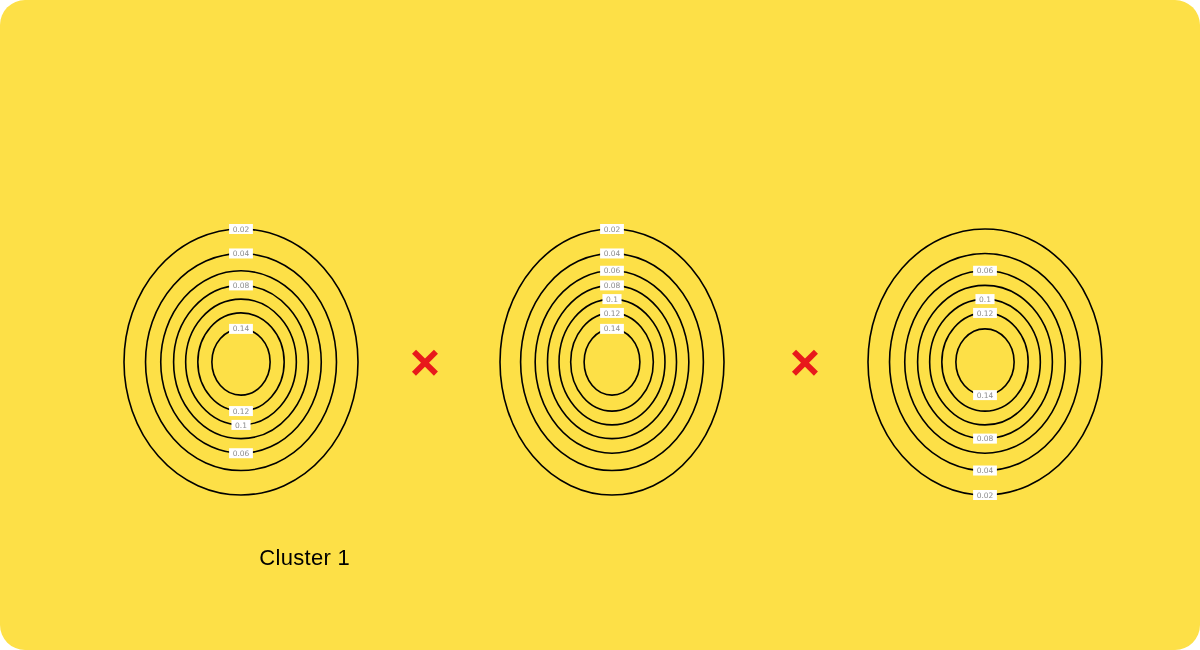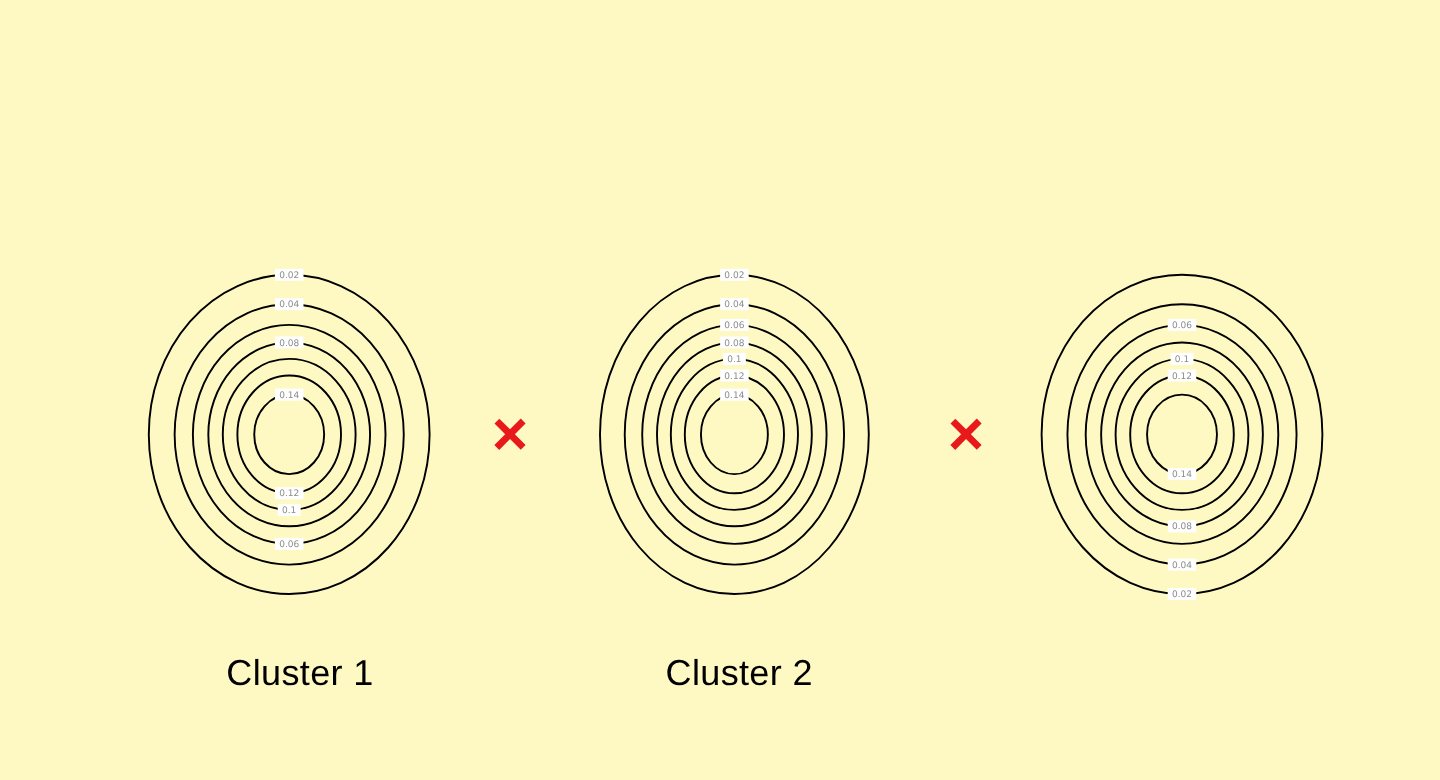--- a/index.html
+++ b/index.html
@@ -5,41 +5,42 @@
   html, body {
     margin: 0;
     padding: 0;
     background: #ffffff;
     font-family: "Liberation Sans", sans-serif;
   }
   .canvas {
     position: relative;
     width: 1200px;
     height: 650px;
-    background: #fef9c3;
+    background: #fde047;
     overflow: hidden;
+    border-radius: 25px;
   }
   .contour-svg {
     position: absolute;
     top: 217px;
   }
   .svg-c1 { left: 111px; }
   .svg-c2 { left: 482px; }
   .svg-c3 { left: 855px; }
   .clabel {
     font-family: "DejaVu Sans", sans-serif;
     font-size: 7.5px;
     fill: #8c8c8c;
   }
   .cluster-label {
     position: absolute;
     top: 545px;
     width: 200px;
-    text-align: center;
-    font-size: 30px;
+    text-align: right;
+    font-size: 22px;
     color: #000000;
     letter-spacing: 0.3px;
   }
   .lbl-c1 { left: 150px; }
   .lbl-c2 { left: 516px; }
   .lbl-c3 { left: 892px; }
   .operator {
     position: absolute;
     top: 364px;
     transform: translate(-50%, -54%);
@@ -126,16 +127,15 @@
       <text x="130" y="256.128" text-anchor="middle" class="clabel" fill="#8c8c8c">0.04</text>
       <text x="130" y="56.36199999999999" text-anchor="middle" class="clabel" fill="#8c8c8c">0.06</text>
       <text x="130" y="224.208" text-anchor="middle" class="clabel" fill="#8c8c8c">0.08</text>
       <text x="130" y="84.691" text-anchor="middle" class="clabel" fill="#8c8c8c">0.1</text>
       <text x="130" y="98.523" text-anchor="middle" class="clabel" fill="#8c8c8c">0.12</text>
       <text x="130" y="180.71699999999998" text-anchor="middle" class="clabel" fill="#8c8c8c">0.14</text>
     </svg>
 
   <div class="cluster-label lbl-c1" style="color: rgb(0, 0, 0);">Cluster 1</div>
 
-  <div class="cluster-label lbl-c2" style="color: rgb(0, 0, 0);">Cluster 2</div>
 
 
 </div>
 
 </body></html>

